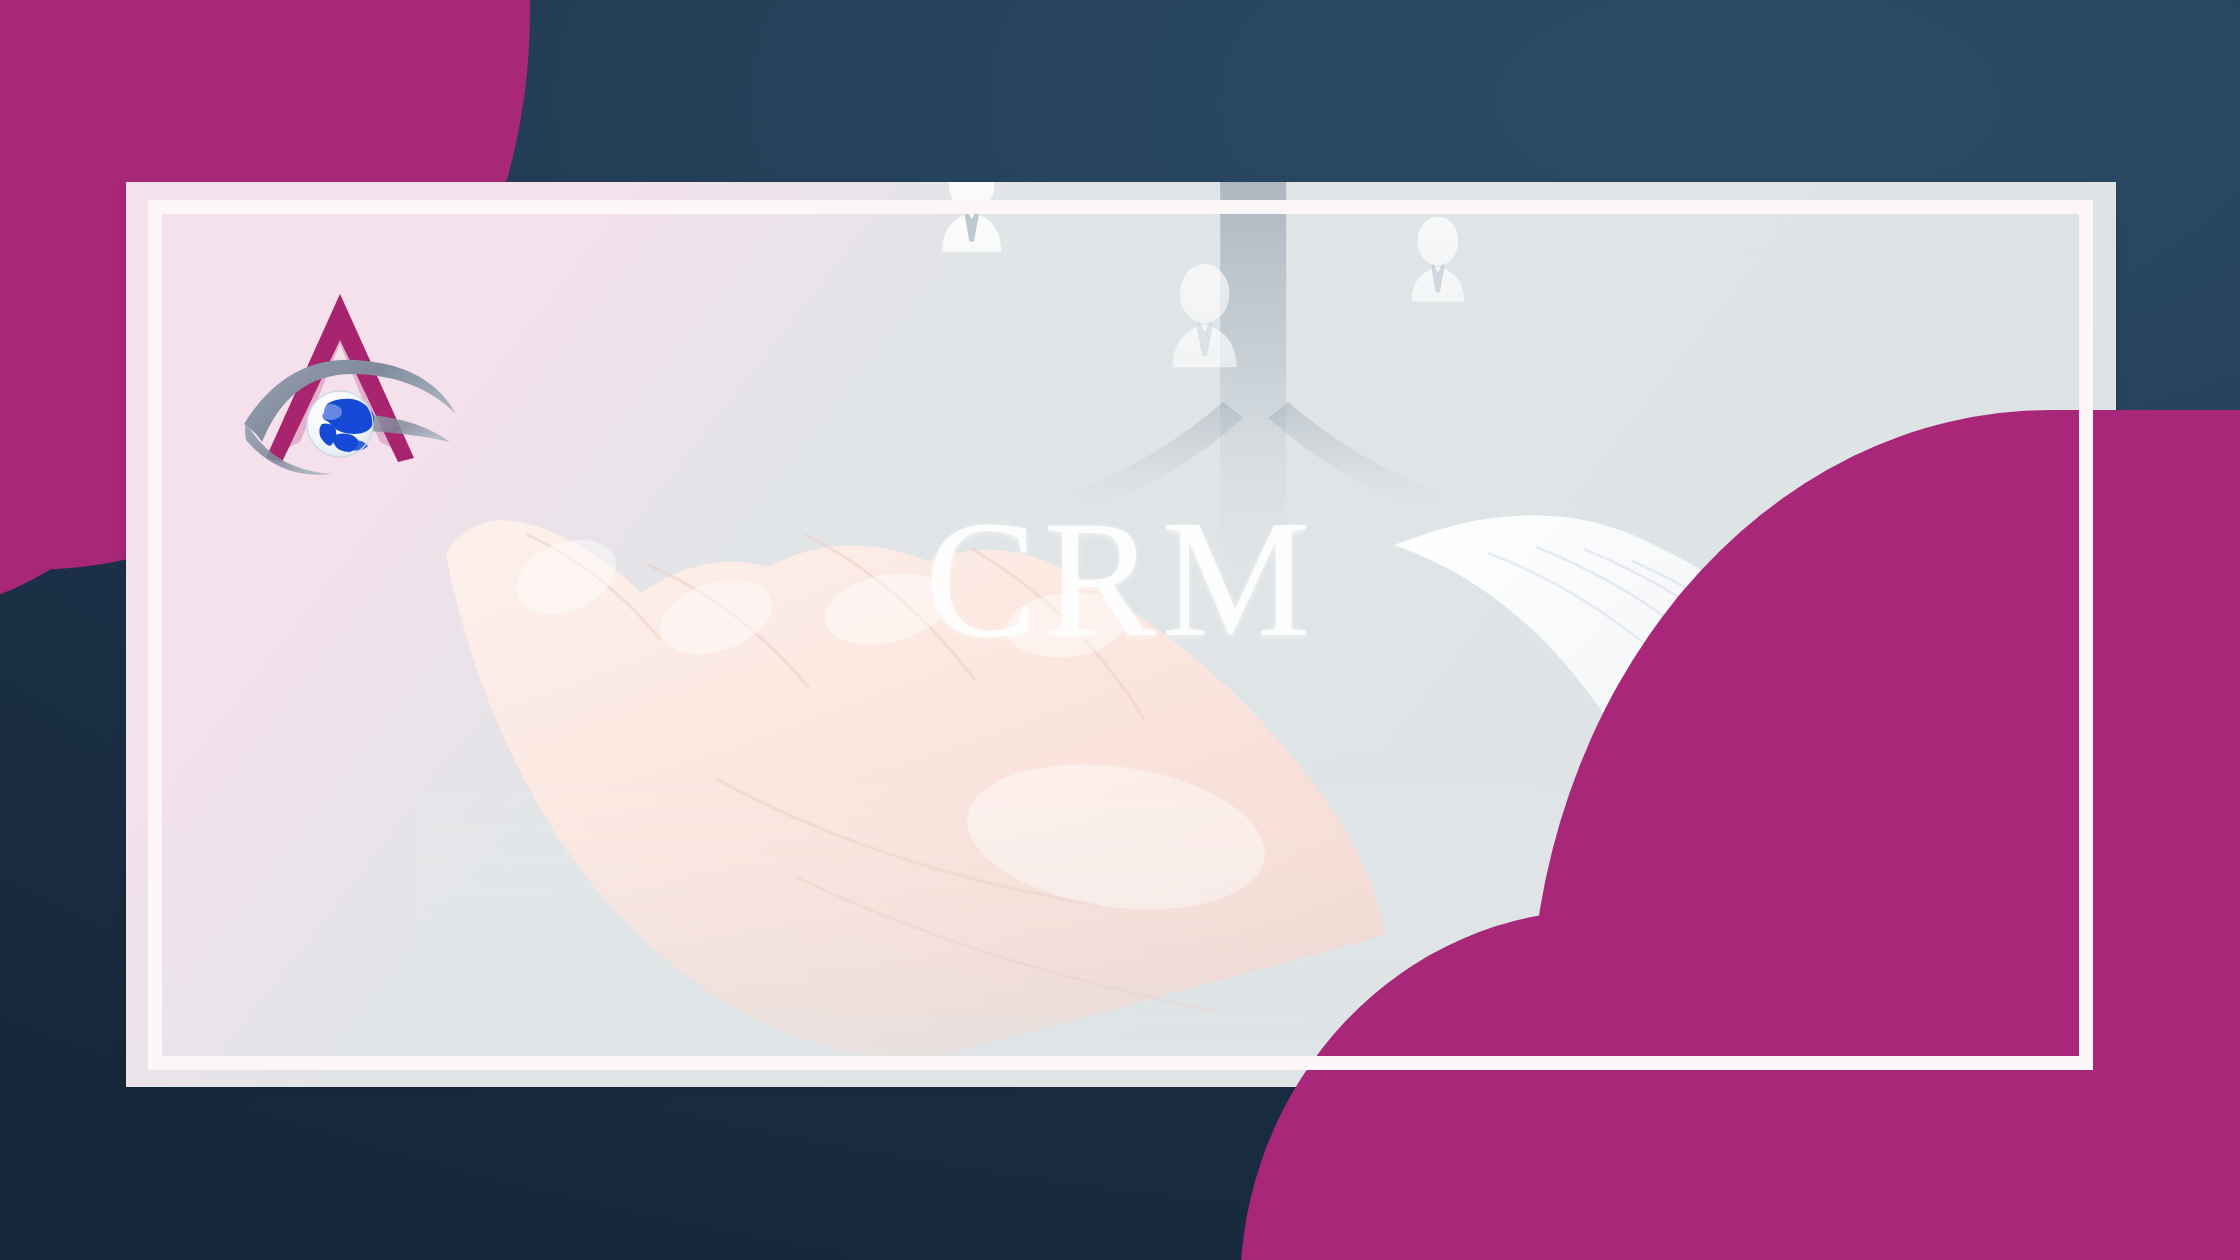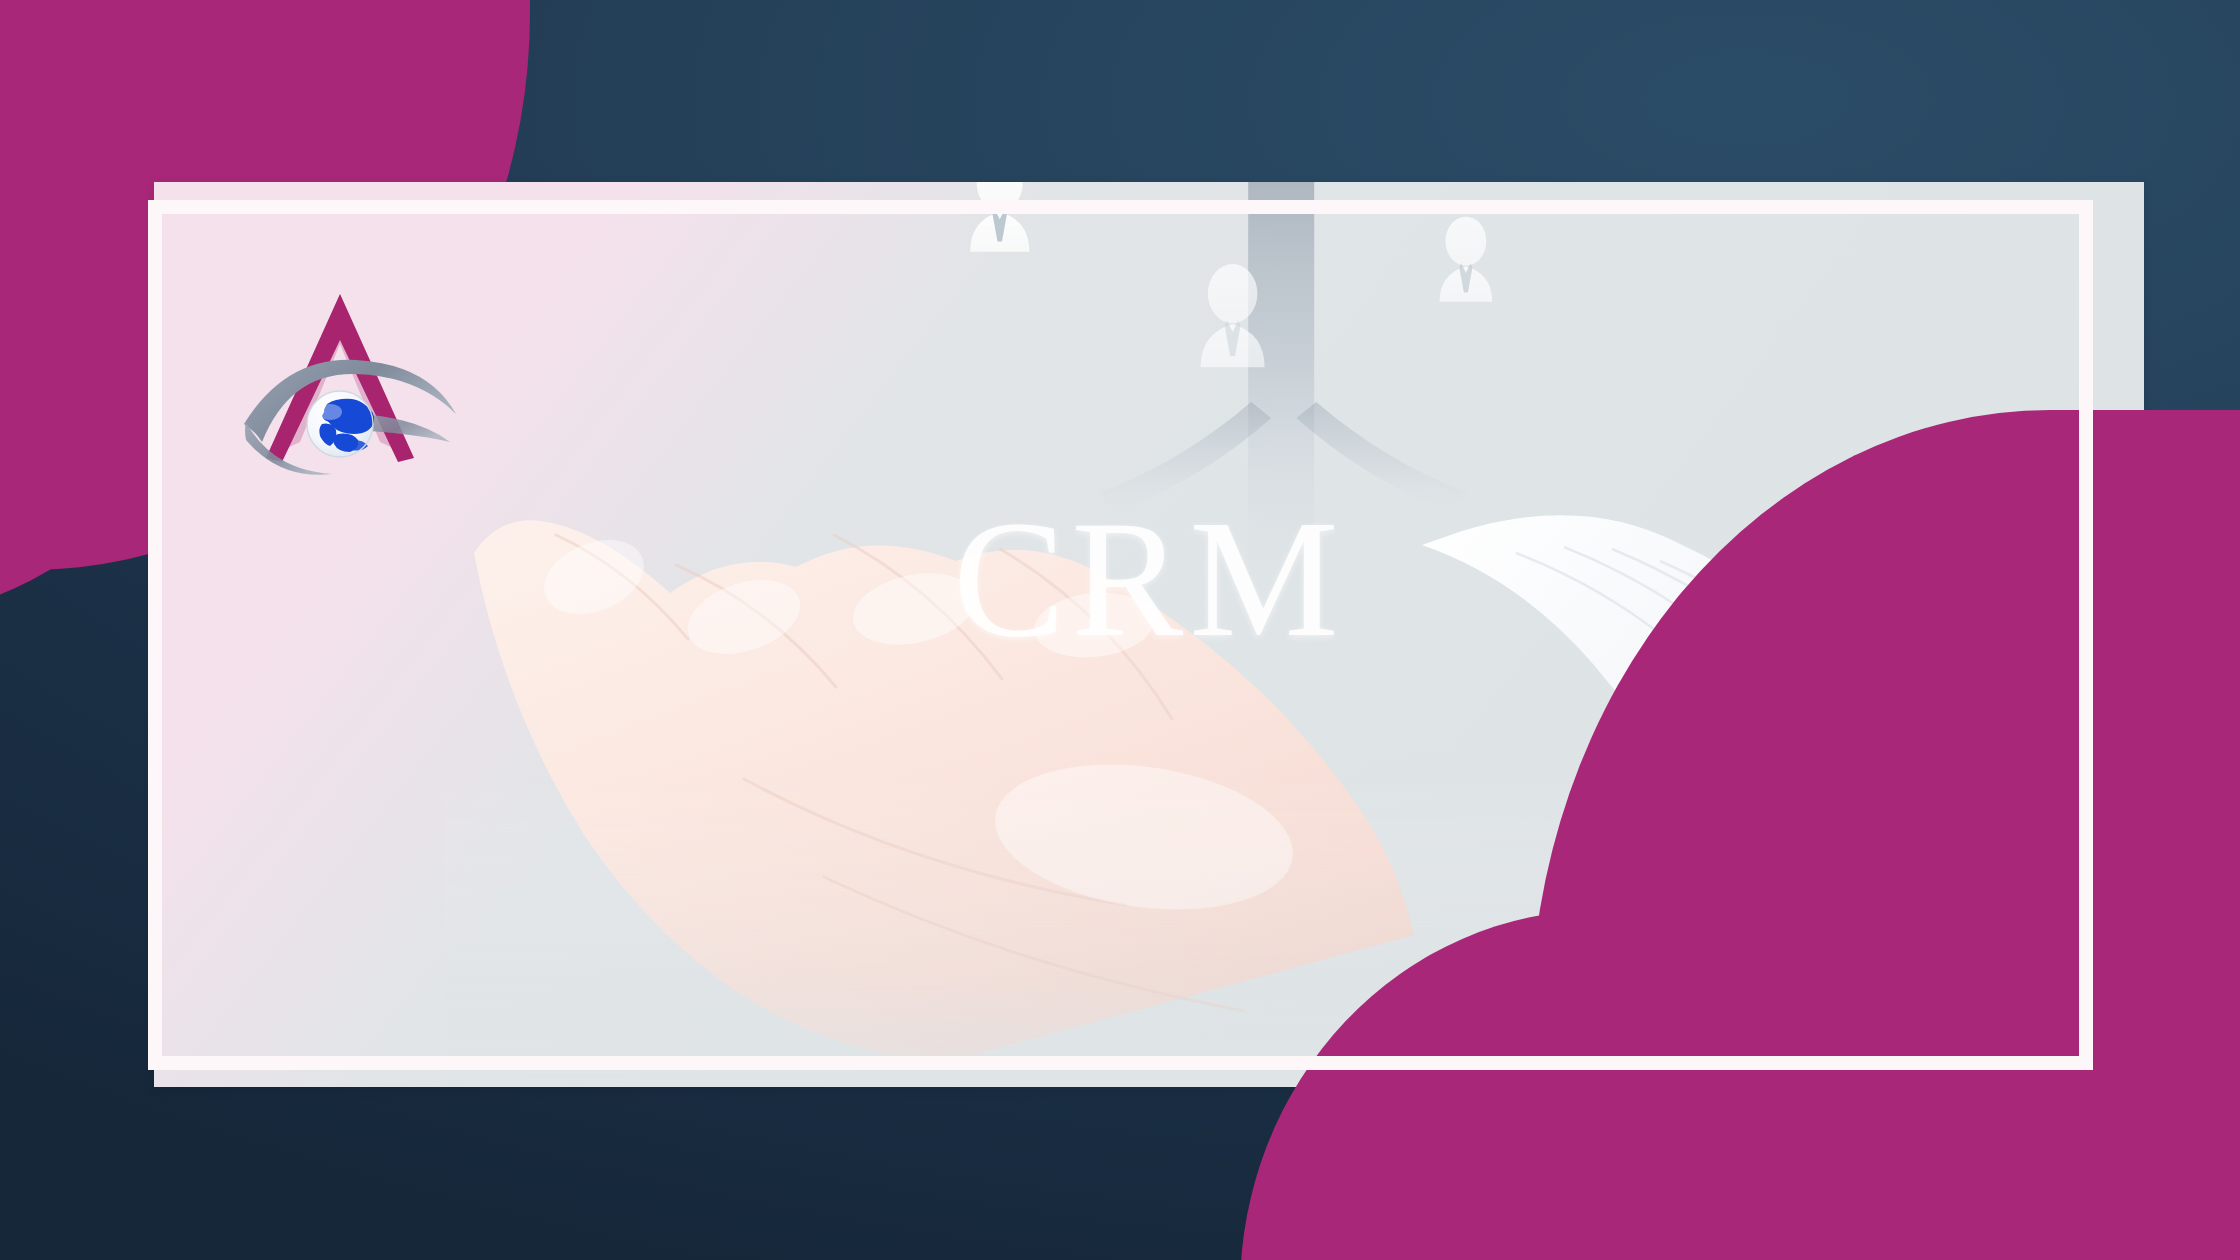--- a/index.html
+++ b/index.html
@@ -68,21 +68,20 @@
   
   .card {
     position: absolute;
     left: 126px;
     top: 182px;
     width: 1990px;
     height: 905px;
     overflow: hidden;
     background: linear-gradient(150deg, #f3e0ea 0%, #f0dde8 16%, #e2e6e8 44%, #dfe3e6 70%, #dde2e5 100%);
     box-shadow: 0 2px 10px rgba(0,0,0,0.10);
-    margin-left: 28px;
   }
   .card-pinkwash {
     position: absolute;
     left: -60px;
     top: -60px;
     width: 1180px;
     height: 1000px;
     background: #f4e1eb;
     border-radius: 0 0 920px 0 / 0 0 900px 0;
   }

